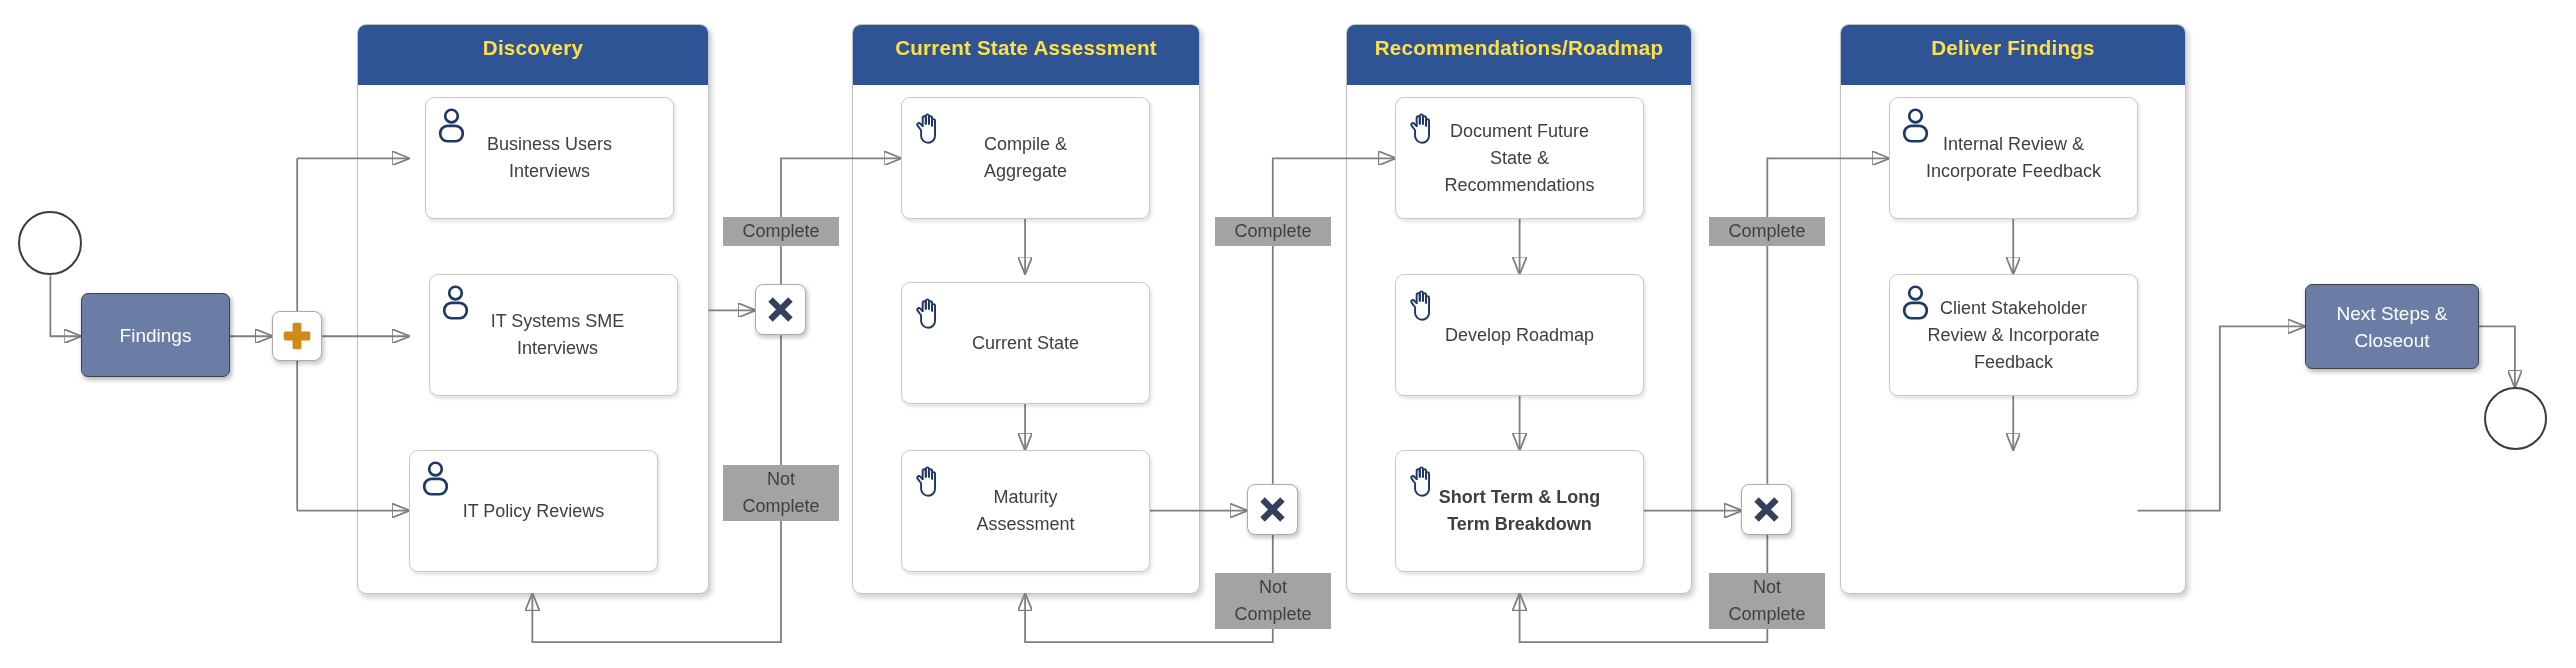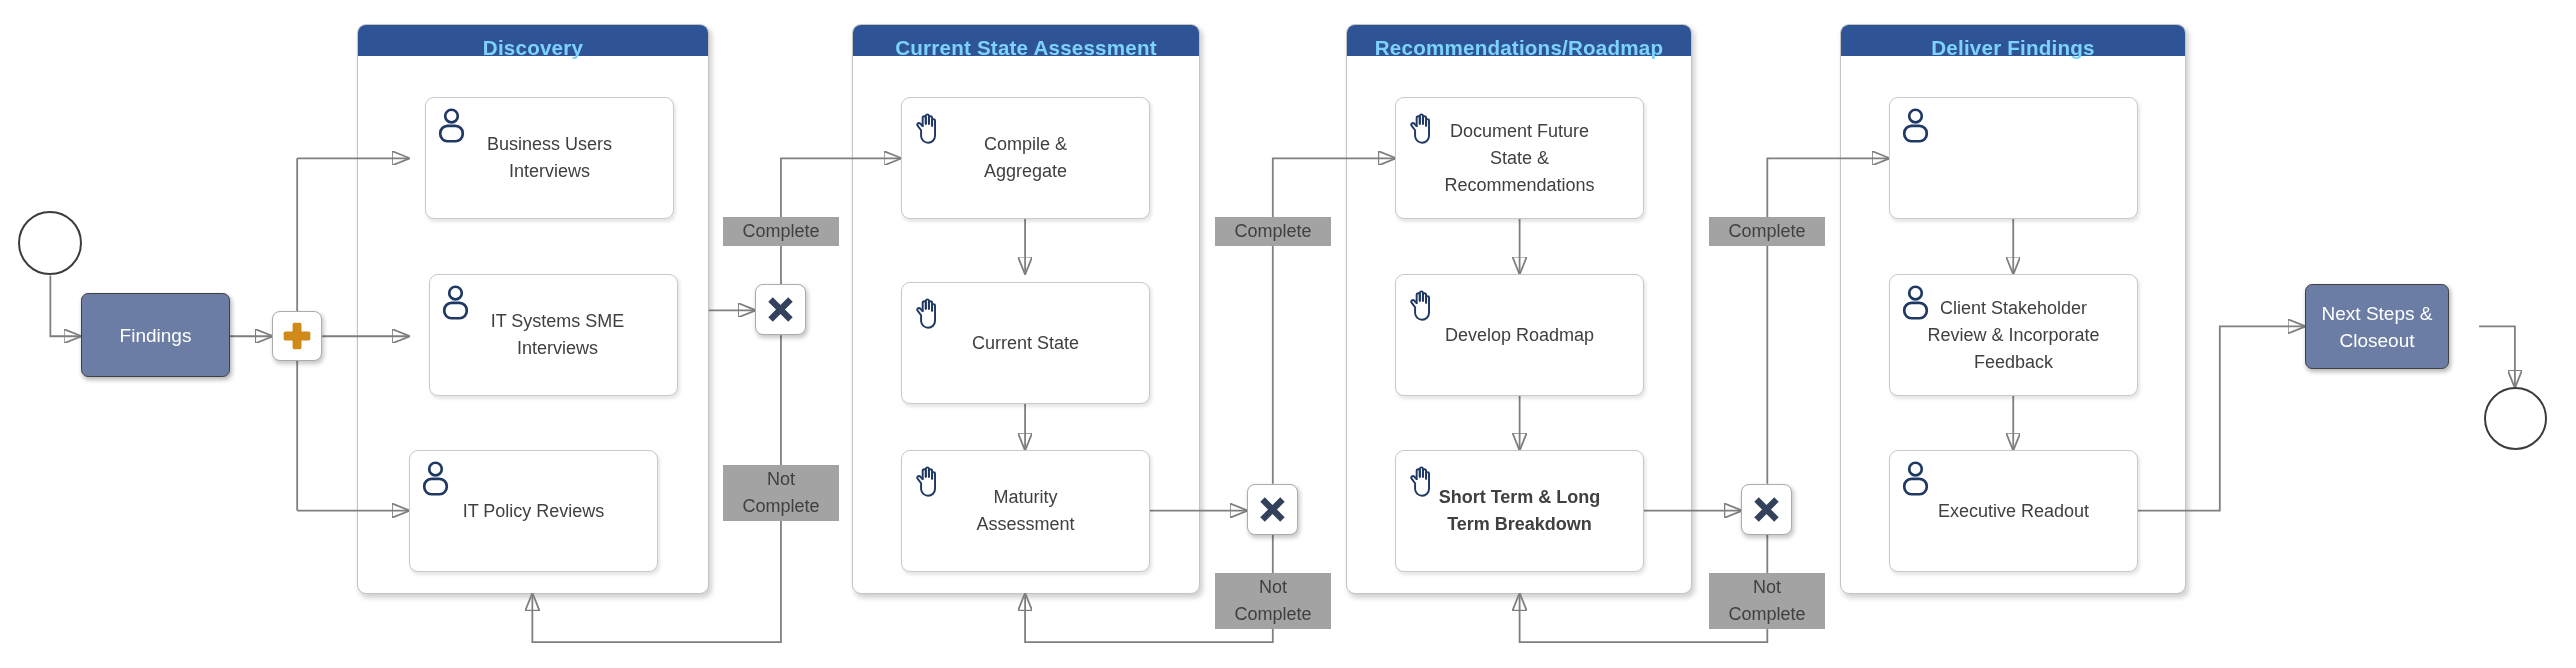--- a/index.html
+++ b/index.html
@@ -36,23 +36,23 @@
     background: #ffffff;
     border: 1.8px solid #c3c3c3;
     border-radius: 9px;
     box-shadow: 2.7px 3.6px 5.4px rgba(0,0,0,0.18);
     overflow: hidden;
     z-index: 1;
   }
   .lane-header {
     position: absolute;
     left: 0; top: 0; right: 0;
-    height: 31px;
+    height: 60px;
     background: #2f5496;
-    color: #7dd3fc;
+    color: #fde047;
     font-size: 20.6px;
     font-weight: bold;
     line-height: 46px;
     text-align: center;
     letter-spacing: 0.2px;
   }
 
   
   .task {
     position: absolute;
@@ -173,21 +173,21 @@
     <path d="M2390,571 L2482,571 L2482,365 L2577,365" marker-end="url(#arr)"></path>
     <path d="M2772,365 L2812,365 L2812,433" marker-end="url(#arr)"></path>
   </svg>
 
   <div class="event-circle" style="left:18px; top:211px; width:64px; height:64px;"></div>
   <div class="event-circle" style="left:2484px; top:387px; width:63px; height:63px;"></div>
 
   <div class="milestone" style="left:81px; top:293px; width:149px; height:84px;">
     <div class="milestone-label">Findings</div>
   </div>
-  <div class="milestone" style="left:2305px; top:284px; width:144px; height:85px;">
+  <div class="milestone" style="left:2305px; top:284px; width:174px; height:85px;">
     <div class="milestone-label">Next Steps &amp;
 Closeout</div>
   </div>
 
   <div class="gateway" style="left:272px; top:311px; width:50px; height:50px;">
     <svg class="gw-glyph" width="32" height="32" viewBox="0 0 36 36">
       <rect x="13" y="3" width="10" height="30" rx="2" fill="#d08a18"></rect>
       <rect x="3" y="13" width="30" height="10" rx="2" fill="#d08a18"></rect>
     </svg>
   </div>
@@ -320,32 +320,27 @@
     </svg>
     <div class="task-label">Short Term &amp; Long
 Term Breakdown</div>
   </div>
 
   <div class="task" style="left:1889px; top:97px;">
     <svg class="task-icon" viewBox="0 0 30 40" fill="none" stroke="#1f3864" stroke-width="3">
       <circle cx="15" cy="9.5" r="7"></circle>
       <rect x="2.5" y="20.5" width="25" height="17" rx="8" fill="#ffffff"></rect>
     </svg>
+    <div class="task-label">Internal Review &amp;
+Incorporate Feedback</div>
   </div>
   <div class="task" style="left:1889px; top:274px;">
     <svg class="task-icon" viewBox="0 0 30 40" fill="none" stroke="#1f3864" stroke-width="3">
       <circle cx="15" cy="9.5" r="7"></circle>
       <rect x="2.5" y="20.5" width="25" height="17" rx="8" fill="#ffffff"></rect>
     </svg>
     <div class="task-label">Client Stakeholder
 Review &amp; Incorporate
 Feedback</div>
   </div>
-  <div class="task" style="left:1889px; top:450px;">
-    <svg class="task-icon" viewBox="0 0 30 40" fill="none" stroke="#1f3864" stroke-width="3">
-      <circle cx="15" cy="9.5" r="7"></circle>
-      <rect x="2.5" y="20.5" width="25" height="17" rx="8" fill="#ffffff"></rect>
-    </svg>
-    <div class="task-label">Executive Readout</div>
-  </div>
 
 </div>
 
 
 </body></html>

